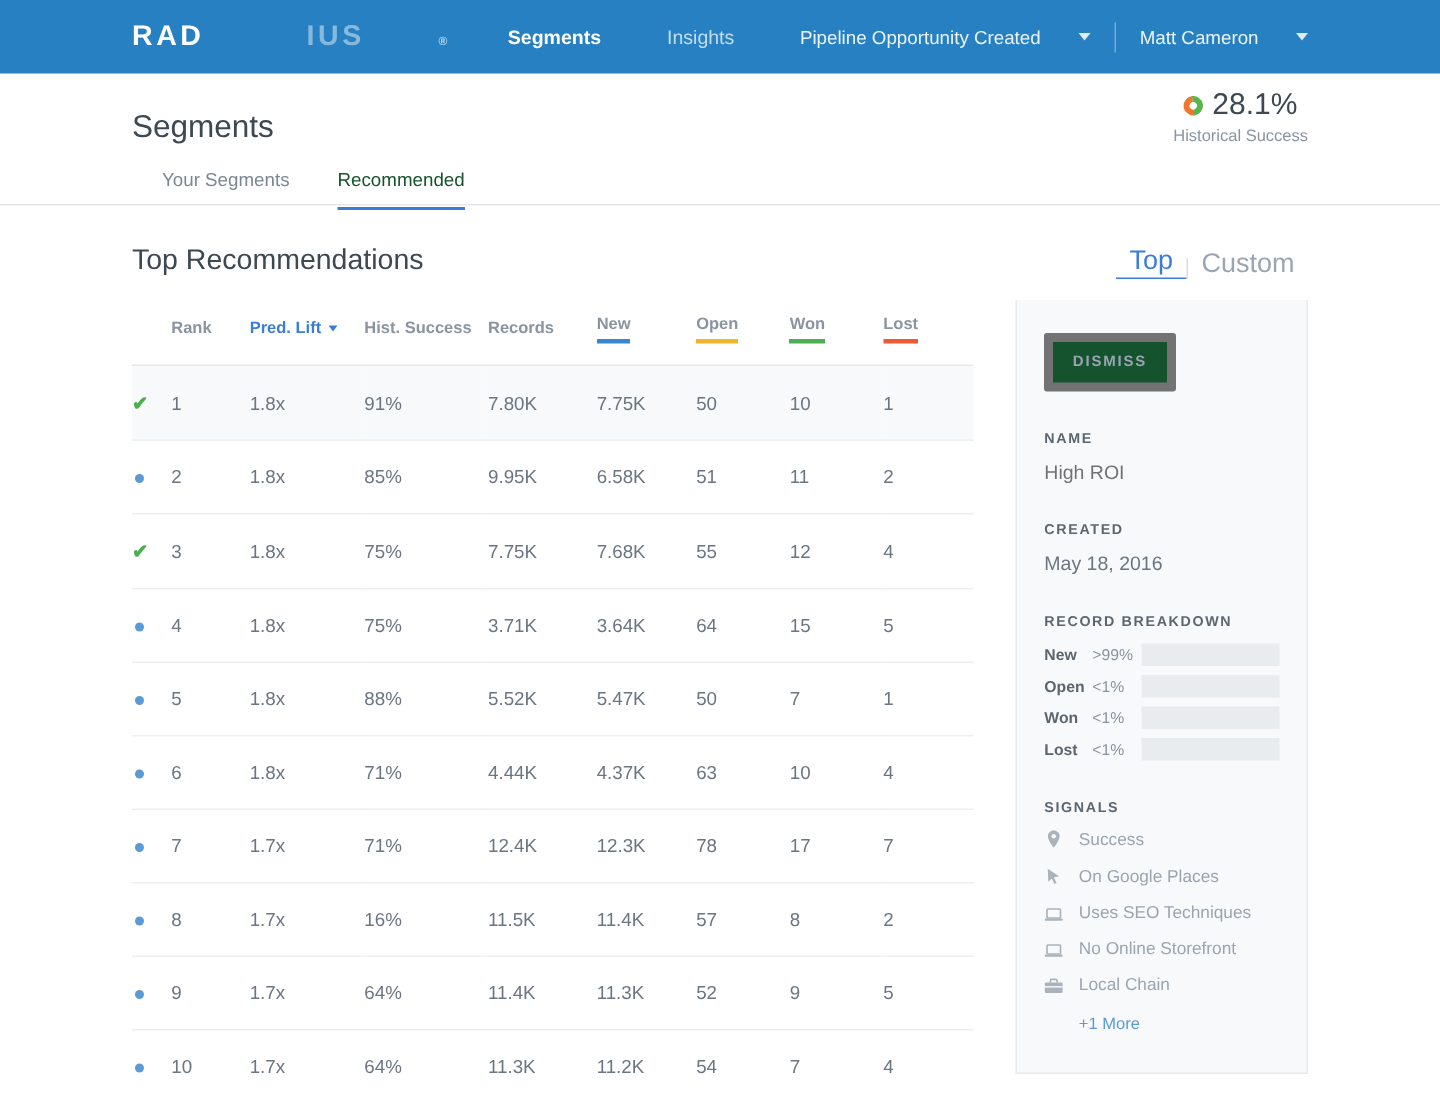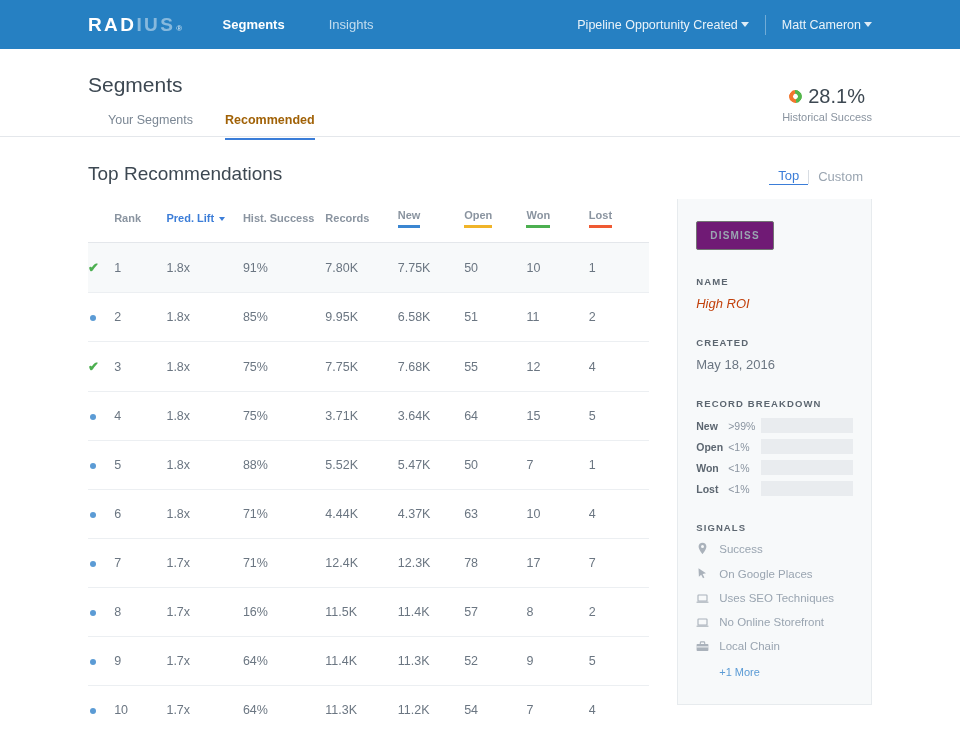--- a/index.html
+++ b/index.html
@@ -24,22 +24,23 @@
   }
   .logo {
     font-size: 19px;
     font-weight: bold;
     letter-spacing: 2.4px;
     color: #ffffff;
     margin-right: 38px;
     display: flex;
     align-items: baseline;
     user-select: none;
-  }
-  .logo .dim { color: rgba(255,255,255,0.45); }
+    gap: 48px;
+  }
+  .logo .dim { color: rgba(255,255,255,0.45); margin-left: 20px; }
   .logo .reg { font-size: 8px; color: rgba(255,255,255,0.7); margin-left: 1px; vertical-align: super; }
 
   .nav-links { display: flex; align-items: center; gap: 44px; }
   .nav-link {
     font-size: 13px;
     color: rgba(255,255,255,0.72);
     text-decoration: none;
     cursor: pointer;
     line-height: 49px;
   }
@@ -48,21 +49,21 @@
   .nav-right {
     margin-left: auto;
     display: flex;
     align-items: center;
     font-size: 12.5px;
     color: rgba(255,255,255,0.9);
   }
   .nav-right .item {
     display: flex;
     align-items: center;
-    gap: 3px;
+    gap: 25px;
     cursor: pointer;
     white-space: nowrap;
   }
   .nav-divider {
     width: 1px;
     height: 20px;
     background: rgba(255,255,255,0.35);
     margin: 0 16px;
   }
   .caret {
@@ -86,26 +87,26 @@
     margin-bottom: 16px;
   }
   .tabs { display: flex; gap: 32px; margin-left: 20px; }
   .tab {
     font-size: 12.5px;
     color: #7b8794;
     padding-bottom: 11px;
     cursor: pointer;
     border-bottom: 2px solid transparent;
   }
-  .tab.active { color: #a16207; border-bottom-color: #3b7dd8; font-weight: bold; }
+  .tab.active { color: #14532d; border-bottom-color: #3b7dd8; }
 
   .hist-block {
     position: absolute;
     right: 88px;
-    top: 36px;
+    top: 10px;
     text-align: center;
   }
   .hist-value {
     display: flex;
     align-items: center;
     gap: 6px;
     font-size: 20px;
     color: #3d4852;
     justify-content: center;
   }
@@ -127,22 +128,22 @@
   .content { padding: 26px 88px 0 88px; }
   .sec-head {
     display: flex;
     align-items: baseline;
     margin-bottom: 14px;
   }
   .sec-title { font-size: 19px; color: #3d4852; }
   .toggle {
     margin-left: auto;
     display: flex;
-    align-items: center;
-    font-size: 13px;
+    align-items: flex-end;
+    font-size: 18px;
   }
   .toggle .opt { color: #9aa5b1; cursor: pointer; padding: 0 9px; }
   .toggle .opt.active {
     color: #3b7dd8;
     border-bottom: 1px solid #3b7dd8;
     padding-bottom: 1px;
   }
   .toggle .sep { width: 1px; height: 14px; background: #d8dde3; }
 
   .panes { display: flex; align-items: flex-start; }
@@ -227,36 +228,36 @@
     border-top: none;
     padding: 22px 18px 26px 18px;
     min-height: 490px;
   }
   .dismiss-btn {
     display: inline-block;
     font-size: 10px;
     letter-spacing: 1.2px;
     font-weight: bold;
     color: #9aa5b1;
-    background: #701a75;
-    border: 1px solid #737373;
+    background: #14532d;
+    border: 6px solid #737373;
     border-radius: 2px;
     padding: 8px 13px;
     cursor: pointer;
   }
   .field-label {
     font-size: 9.5px;
     font-weight: bold;
     letter-spacing: 1.1px;
     color: #5c6670;
     margin-top: 26px;
     margin-bottom: 9px;
   }
   .field-value { font-size: 13px; color: #6b7682; }
-  .field-value.link { color: #c2410c; cursor: pointer; font-style: italic; }
+  .field-value.link { color: #737373; cursor: pointer; }
 
   .bar-row {
     display: flex;
     align-items: center;
     margin-bottom: 6px;
     font-size: 10.5px;
   }
   .bar-name { width: 32px; font-weight: bold; color: #5c6670; }
   .bar-pct  { width: 33px; color: #8a94a0; }
   .bar-track {

